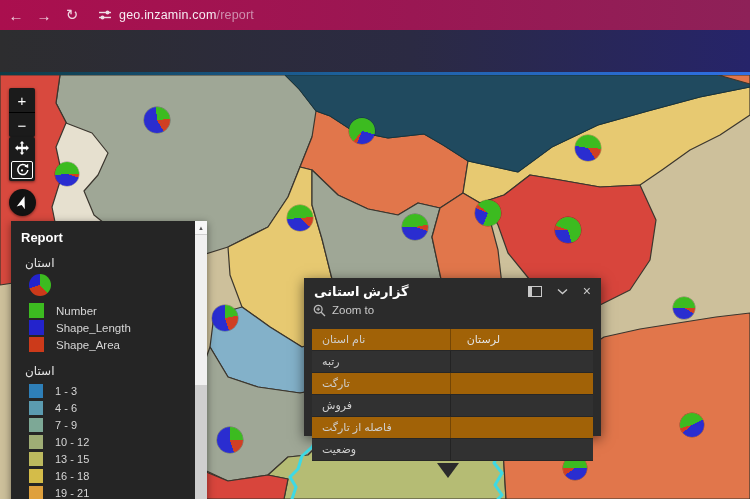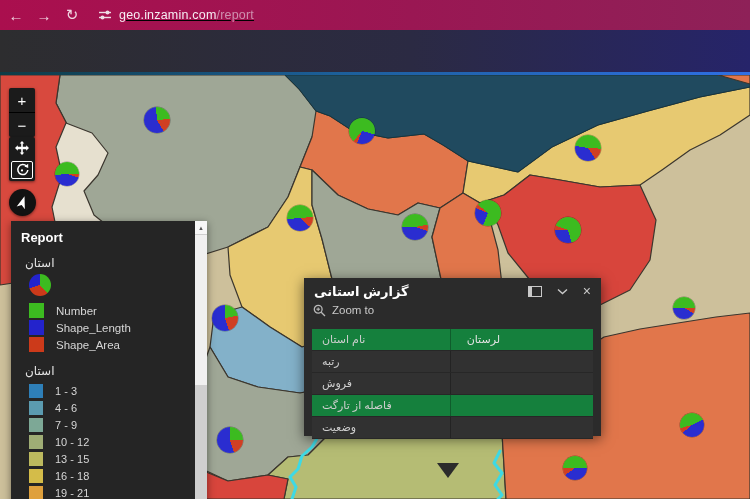--- a/index.html
+++ b/index.html
@@ -5,21 +5,21 @@
   html,body{margin:0;padding:0;background:#111;}
   .screen{position:relative;width:750px;height:499px;overflow:hidden;
     font-family:"Liberation Sans","DejaVu Sans",sans-serif;background:#cdc09b;}
 
   
   .browser-bar{position:absolute;left:0;top:0;width:750px;height:30px;
     background:linear-gradient(90deg,#aa0f4e 0%,#9a1753 55%,#8e2158 100%);
     display:flex;align-items:center;z-index:20;}
   .nav-btn{width:24px;height:24px;display:flex;align-items:center;justify-content:center;
     color:#f0d6e2;font-size:15px;margin-left:4px;cursor:pointer;}
-  .url-zone{display:flex;align-items:center;margin-left:14px;gap:7px;text-decoration:underline;}
+  .url-zone{display:flex;align-items:center;margin-left:14px;gap:7px;}
   .url-text{font-size:12.5px;letter-spacing:.2px;}
   .url-host{color:#f6ecf2;}
   .url-path{color:#cf8fae;}
 
   
   .app-header{position:absolute;left:0;top:30px;width:750px;height:42px;
     background:linear-gradient(90deg,#2d2d2f 0%,#2b2a43 55%,#26246a 100%);z-index:19;}
   .header-line{position:absolute;left:0;top:72px;width:750px;height:3px;
     background:linear-gradient(90deg,#0e3c46,#1c5f9a 45%,#2f6fe4 100%);z-index:19;}
 
@@ -68,21 +68,21 @@
   .pp-head{height:26px;display:flex;align-items:center;}
   .pp-title{font-size:13px;font-weight:bold;color:#fff;margin-left:10px;flex:1;}
   .pp-icons{display:flex;align-items:center;gap:15px;margin-right:10px;}
   .dock-ic{width:12px;height:9px;border:1.5px solid #c9c9c9;position:relative;cursor:pointer;}
   .dock-ic span{position:absolute;left:0;top:0;width:3px;height:100%;background:#c9c9c9;}
   .pp-x{color:#c9c9c9;font-size:14px;line-height:1;cursor:pointer;}
   .pp-zoomto{height:20px;display:flex;gap:6px;margin-left:9px;cursor:pointer;}
   .pp-zoomto span{font-size:11.5px;color:#c9c9c9;}
   .pp-table{margin:5px 8px 0 8px;}
   .pp-row{display:flex;height:21px;align-items:center;border-bottom:1px solid #272727;cursor:default;}
-  .pp-row.odd{background:#15803d;} .pp-row.even{background:#313131;}
+  .pp-row.odd{background:#a16207;} .pp-row.even{background:#313131;}
   .pp-lab{flex:0 0 49%;font-size:11px;color:#cfcfcf;padding-left:10px;box-sizing:border-box;
     white-space:nowrap;overflow:hidden;}
   .pp-val{flex:1;font-size:11px;color:#e3e3e3;padding-left:16px;border-left:1px solid rgba(0,0,0,.28);
     height:100%;display:flex;align-items:center;box-sizing:border-box;}
   .pp-tail{position:absolute;left:133px;top:185px;width:0;height:0;
     border-left:11px solid transparent;border-right:11px solid transparent;
     border-top:15px solid #2b2b2b;}
   .icon-svg{display:block;}
 </style>
 </head>
@@ -258,20 +258,24 @@
       </div>
       <div class="pp-table" id="popup-table">
           <div class="pp-row odd">
             <div class="pp-lab">نام استان</div>
             <div class="pp-val">لرستان</div>
           </div>
           <div class="pp-row even">
             <div class="pp-lab">رتبه</div>
             <div class="pp-val"></div>
           </div>
+          <div class="pp-row odd">
+            <div class="pp-lab">تارگت</div>
+            <div class="pp-val"></div>
+          </div>
           <div class="pp-row even">
             <div class="pp-lab">فروش</div>
             <div class="pp-val"></div>
           </div>
           <div class="pp-row odd">
             <div class="pp-lab">فاصله از تارگت</div>
             <div class="pp-val"></div>
           </div>
           <div class="pp-row even">
             <div class="pp-lab">وضعیت</div>

